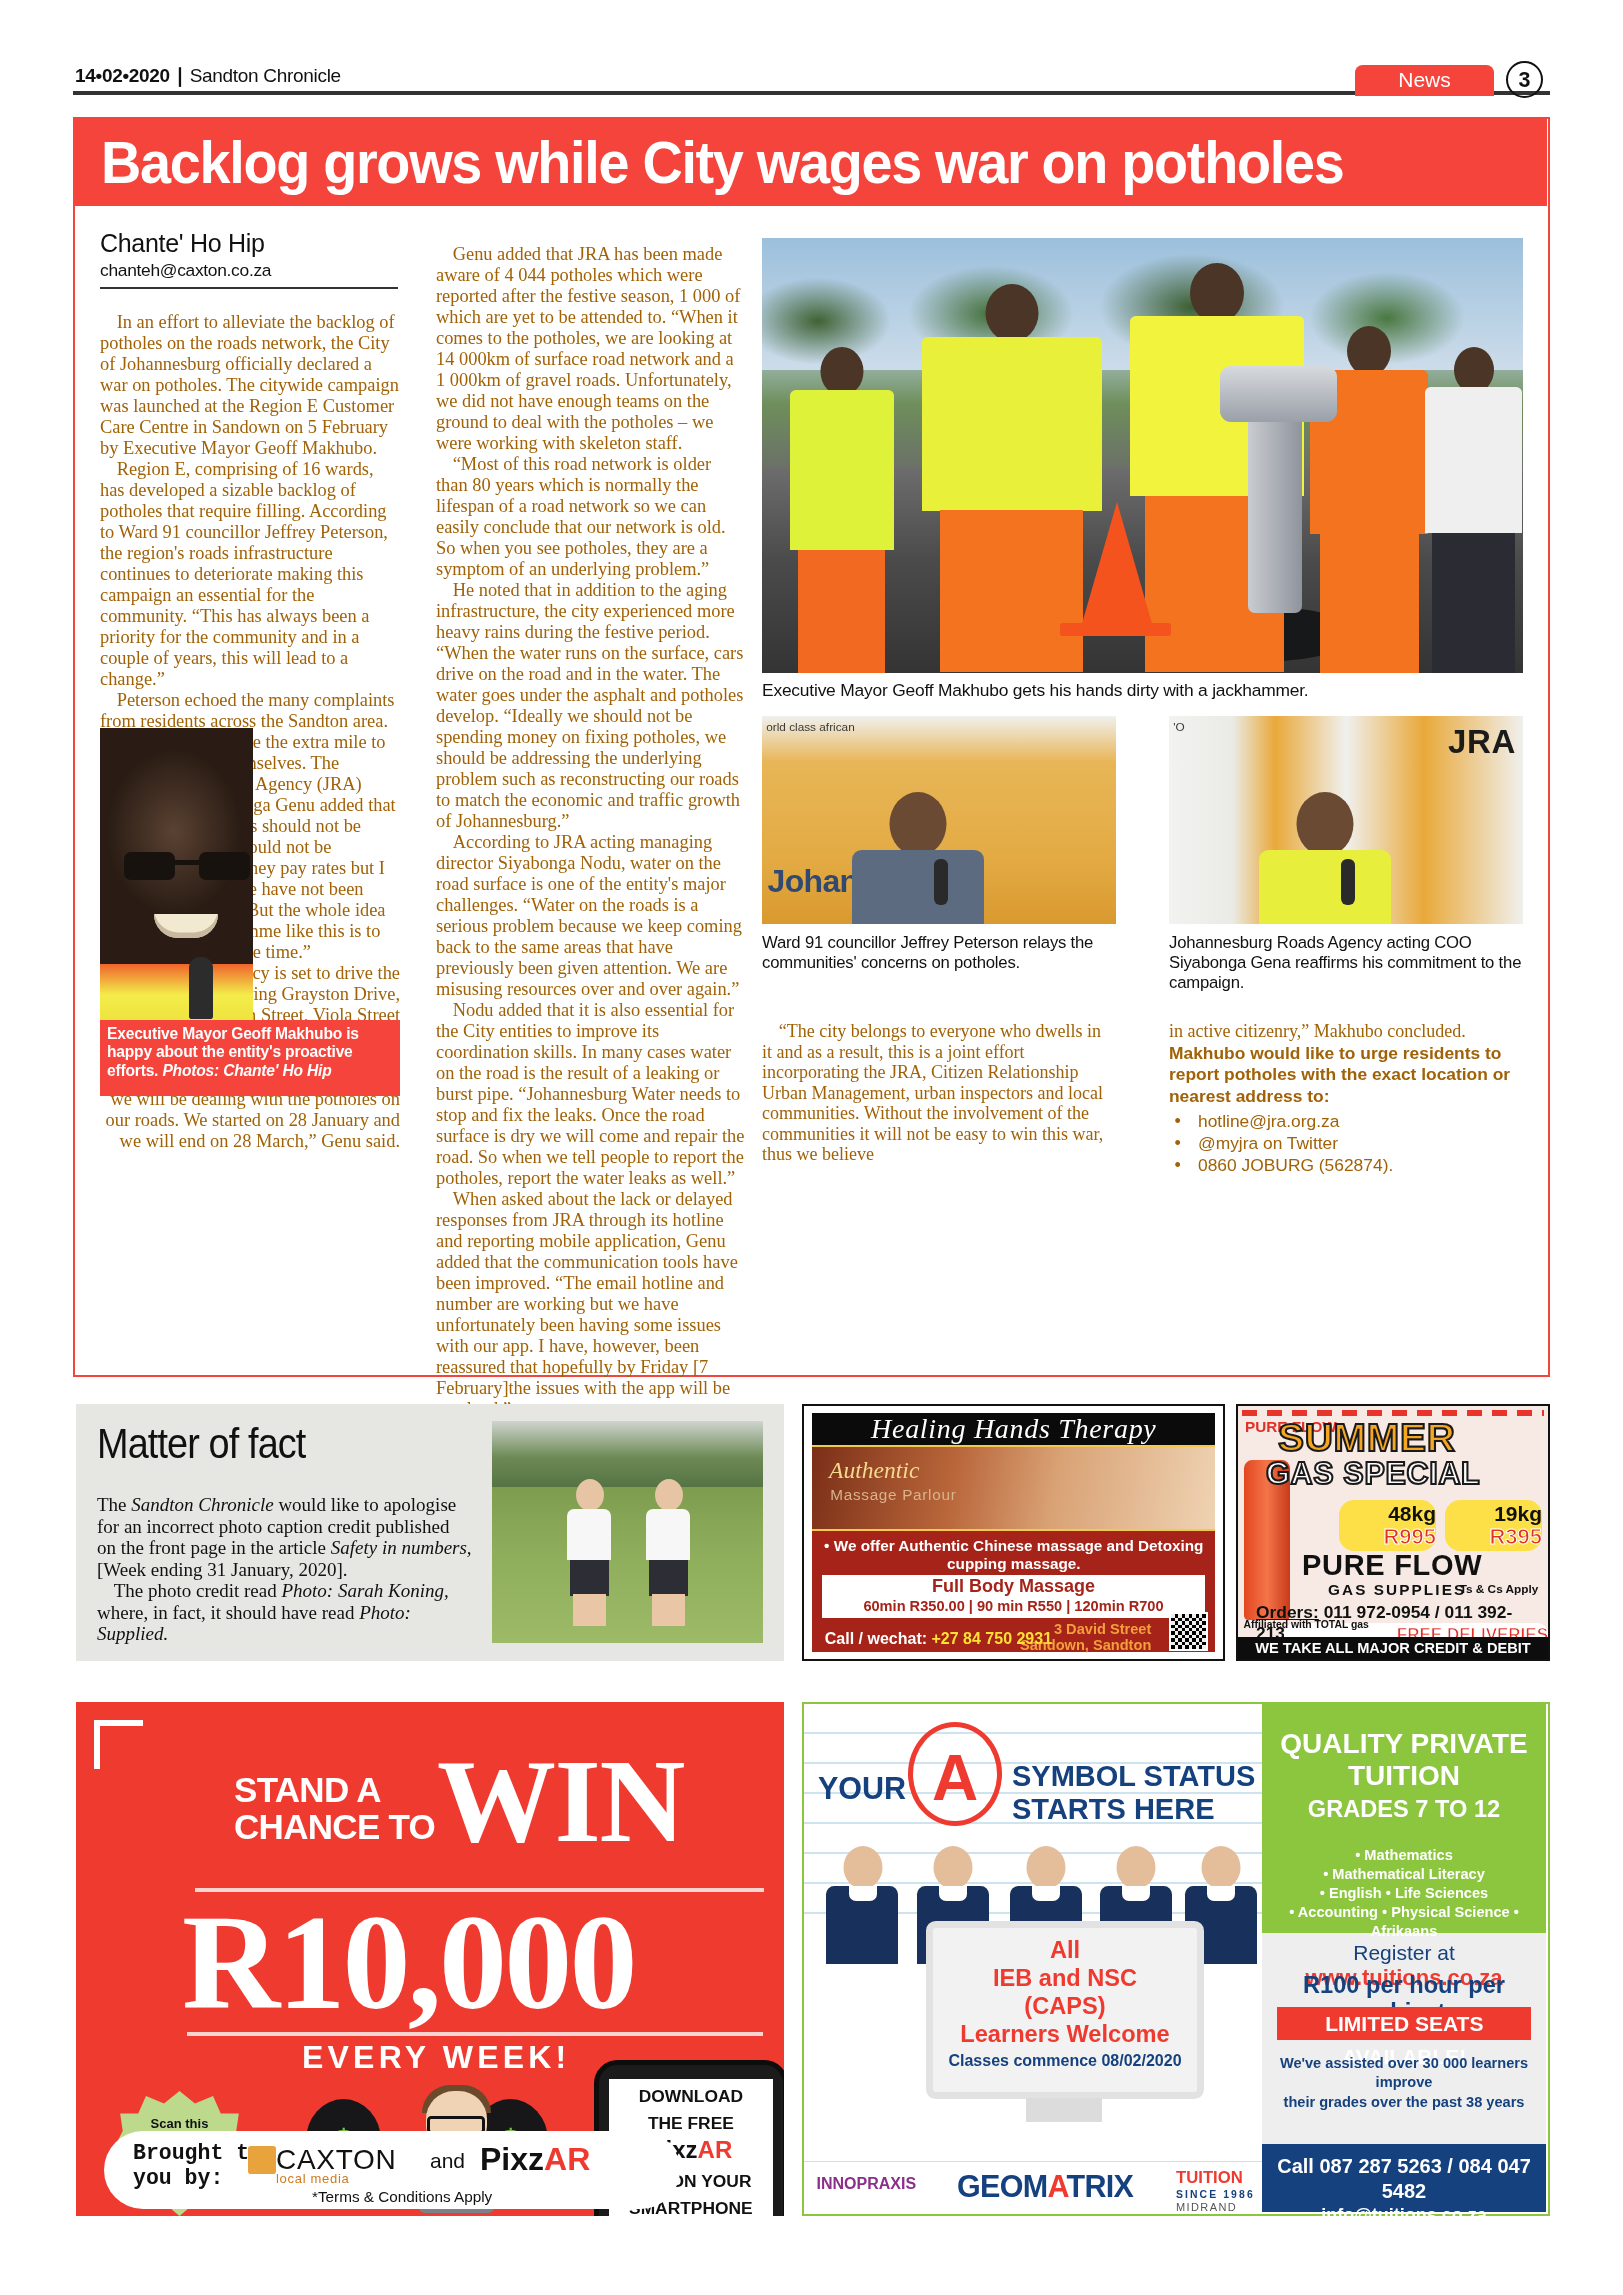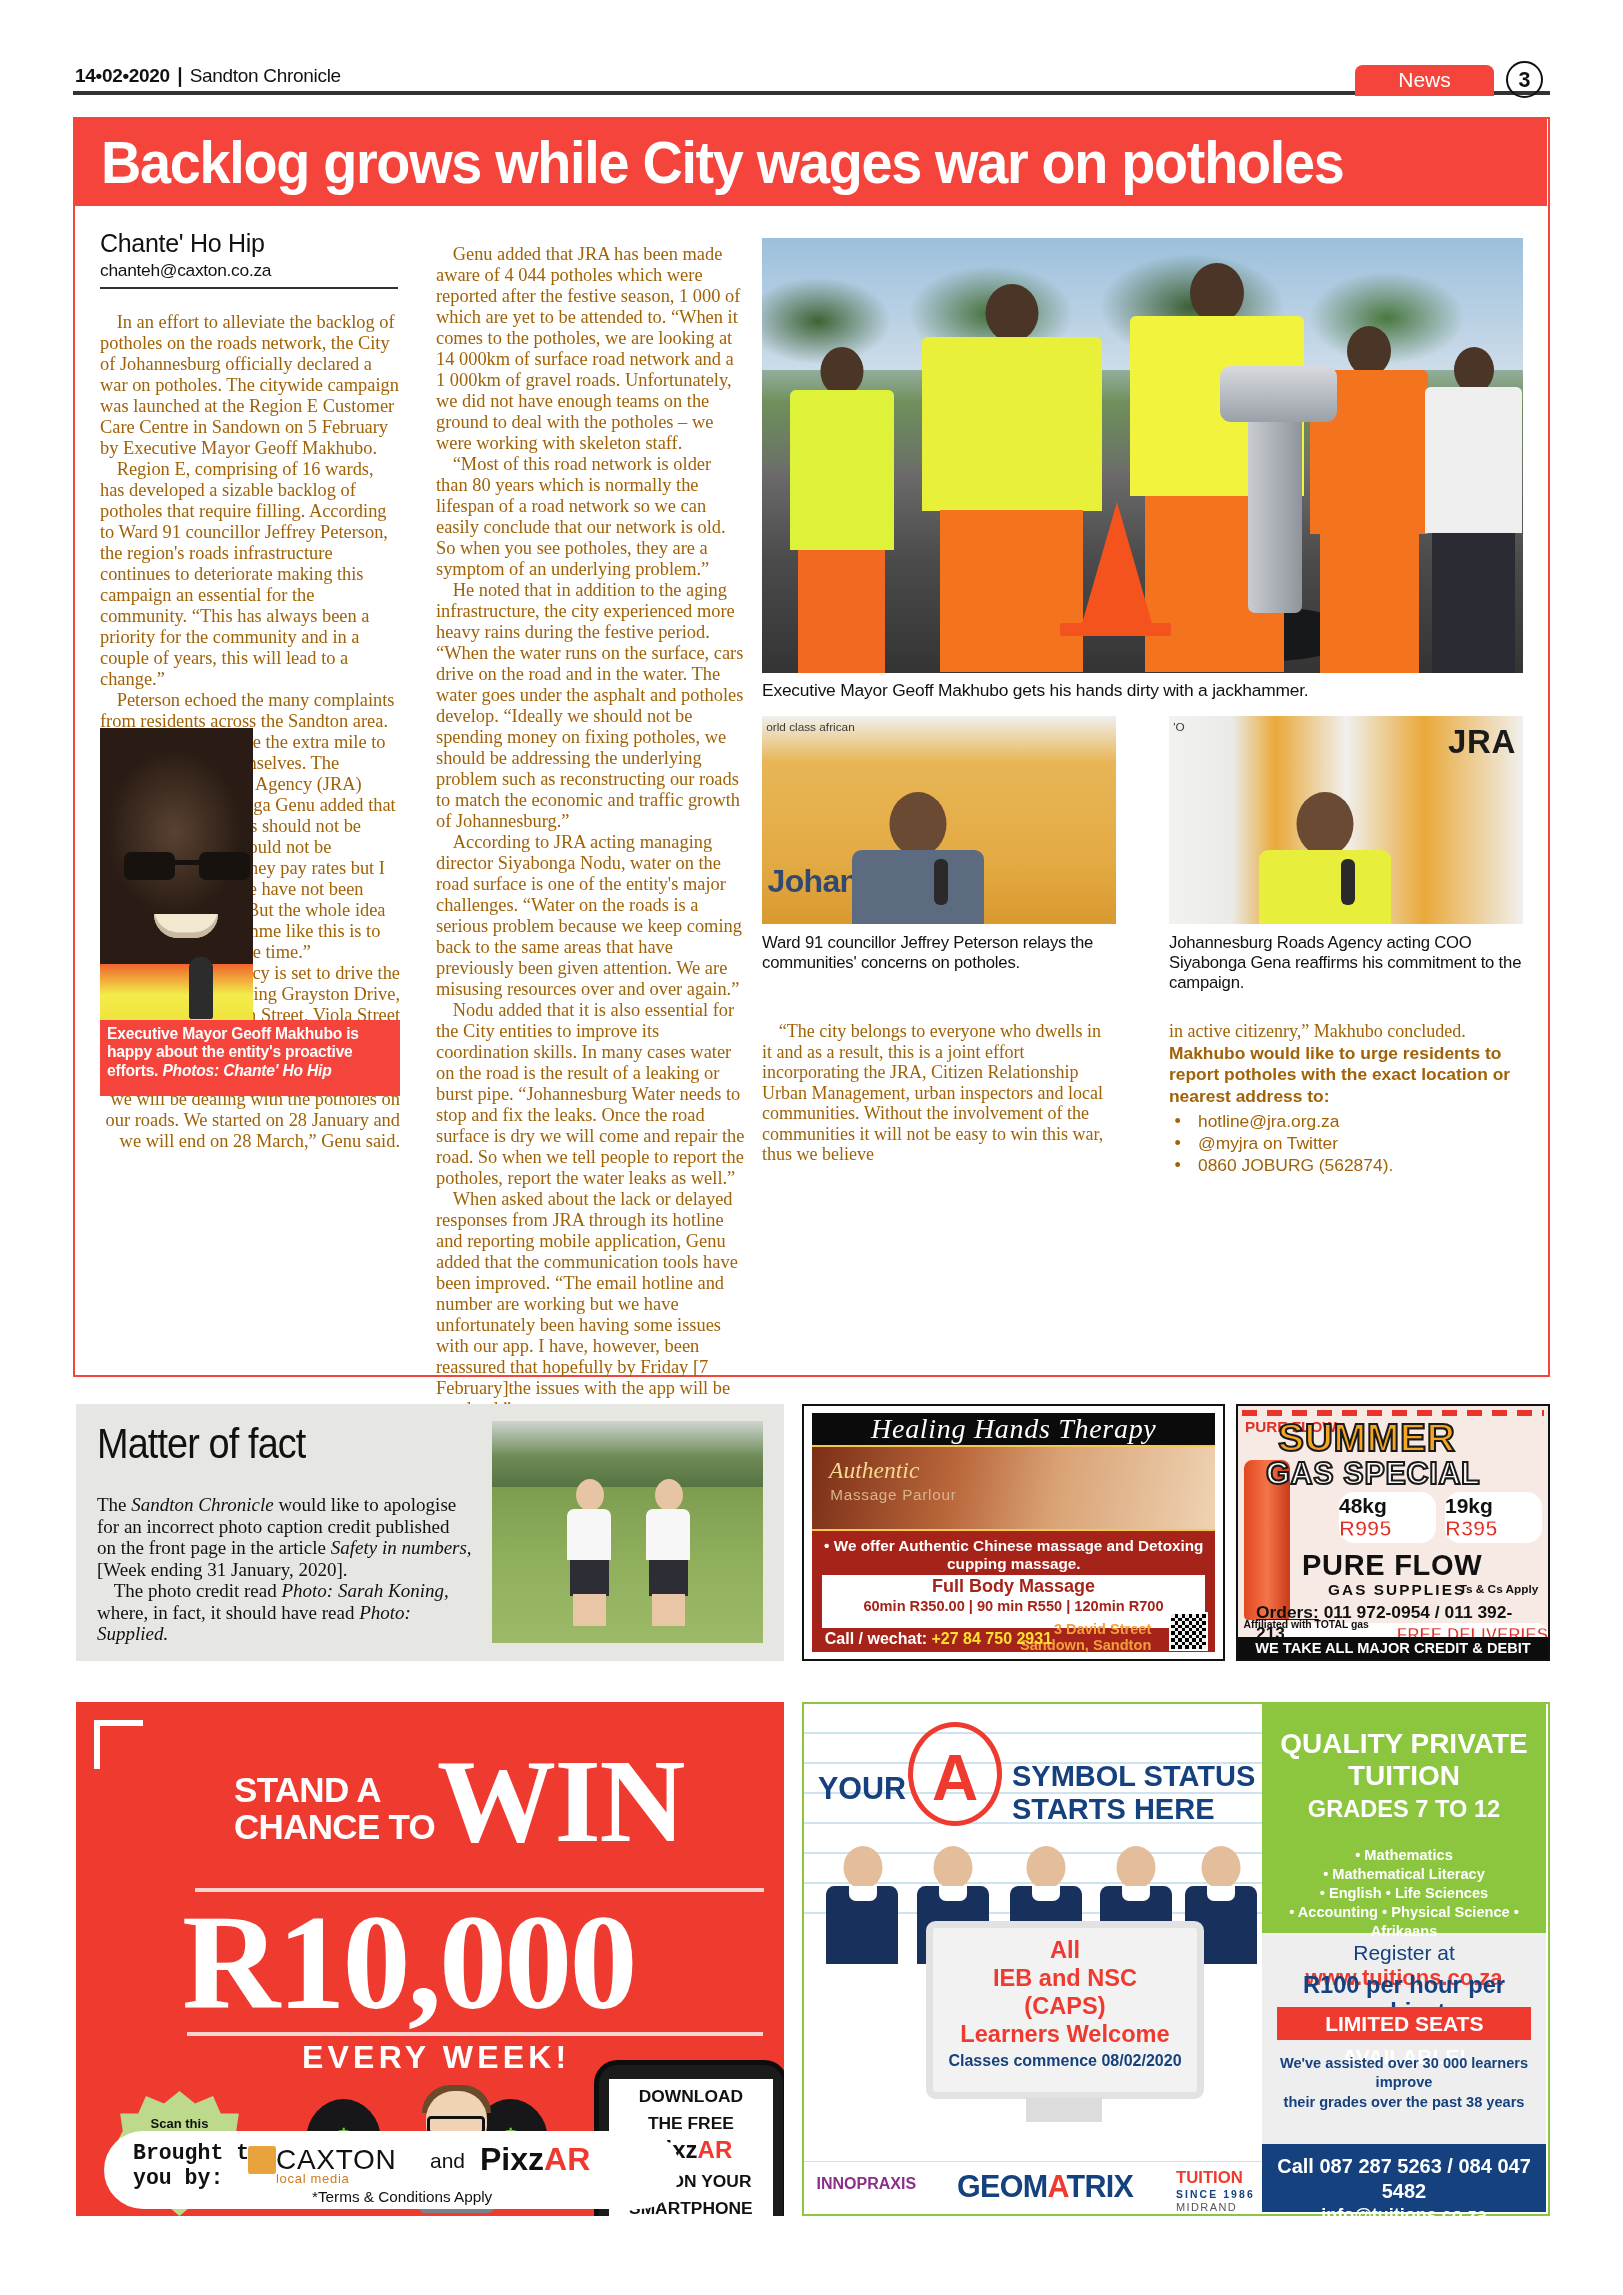--- a/index.html
+++ b/index.html
@@ -349,21 +349,21 @@
   .hh-red{
     position:absolute; left:8.3px; top:125px; width:403px; height:121px;
     background:#a52318;
   }
   .hh-offer{
     position:absolute; left:0; top:5.6px; width:403px; text-align:center;
     font-family:"Liberation Sans", sans-serif; font-weight:bold;
     font-size:15.3px; line-height:18px; color:#fff;
   }
   .hh-white{
-    position:absolute; left:9.7px; top:44px; width:383px; height:53px;
+    position:absolute; left:9.7px; top:44px; width:383px; height:43px;
     background:#ffffff; text-align:center;
   }
   .hh-fbm{
     font-family:"Liberation Sans", sans-serif; font-weight:bold;
     font-size:18px; color:#a52318; line-height:21px; margin-top:1.4px;
   }
   .hh-prices{
     font-family:"Liberation Sans", sans-serif; font-weight:bold;
     font-size:14.6px; color:#a52318; line-height:18px;
   }
@@ -401,22 +401,22 @@
     font-size:39px; color:#f5a623; -webkit-text-stroke:2.1px #1a1a1a;
     letter-spacing:0.7px;
   }
   .pf-gasspecial{
     position:absolute; left:28px; top:50px;
     font-family:"Liberation Sans", sans-serif; font-weight:bold;
     font-size:30.5px; color:#ffffff; -webkit-text-stroke:2.1px #1a1a1a;
     letter-spacing:0.7px;
   }
   .pf-pill{
-    position:absolute; top:86px; width:97px; height:51px;
-    background:#ffffff; border-radius:15.3px; text-align:left;
+    position:absolute; top:94px; width:97px; height:51px;
+    background:#fde047; border-radius:15.3px; text-align:right;
   }
   .pf-pill.a{ left:101px; } .pf-pill.b{ left:207px; }
   .pf-kg{ font-family:"Liberation Sans", sans-serif; font-weight:bold;
           font-size:21px; color:#111; line-height:23.6px; margin-top:2.1px; }
   .pf-price{ font-family:"Liberation Sans", sans-serif; font-weight:bold;
           font-size:22px; color:#e03127; -webkit-text-stroke:1px #fff; line-height:22px; }
   .pf-brand{
     position:absolute; left:64px; top:143px;
     font-family:"Liberation Sans", sans-serif; font-weight:bold;
     font-size:29px; color:#111; letter-spacing:0.7px;

